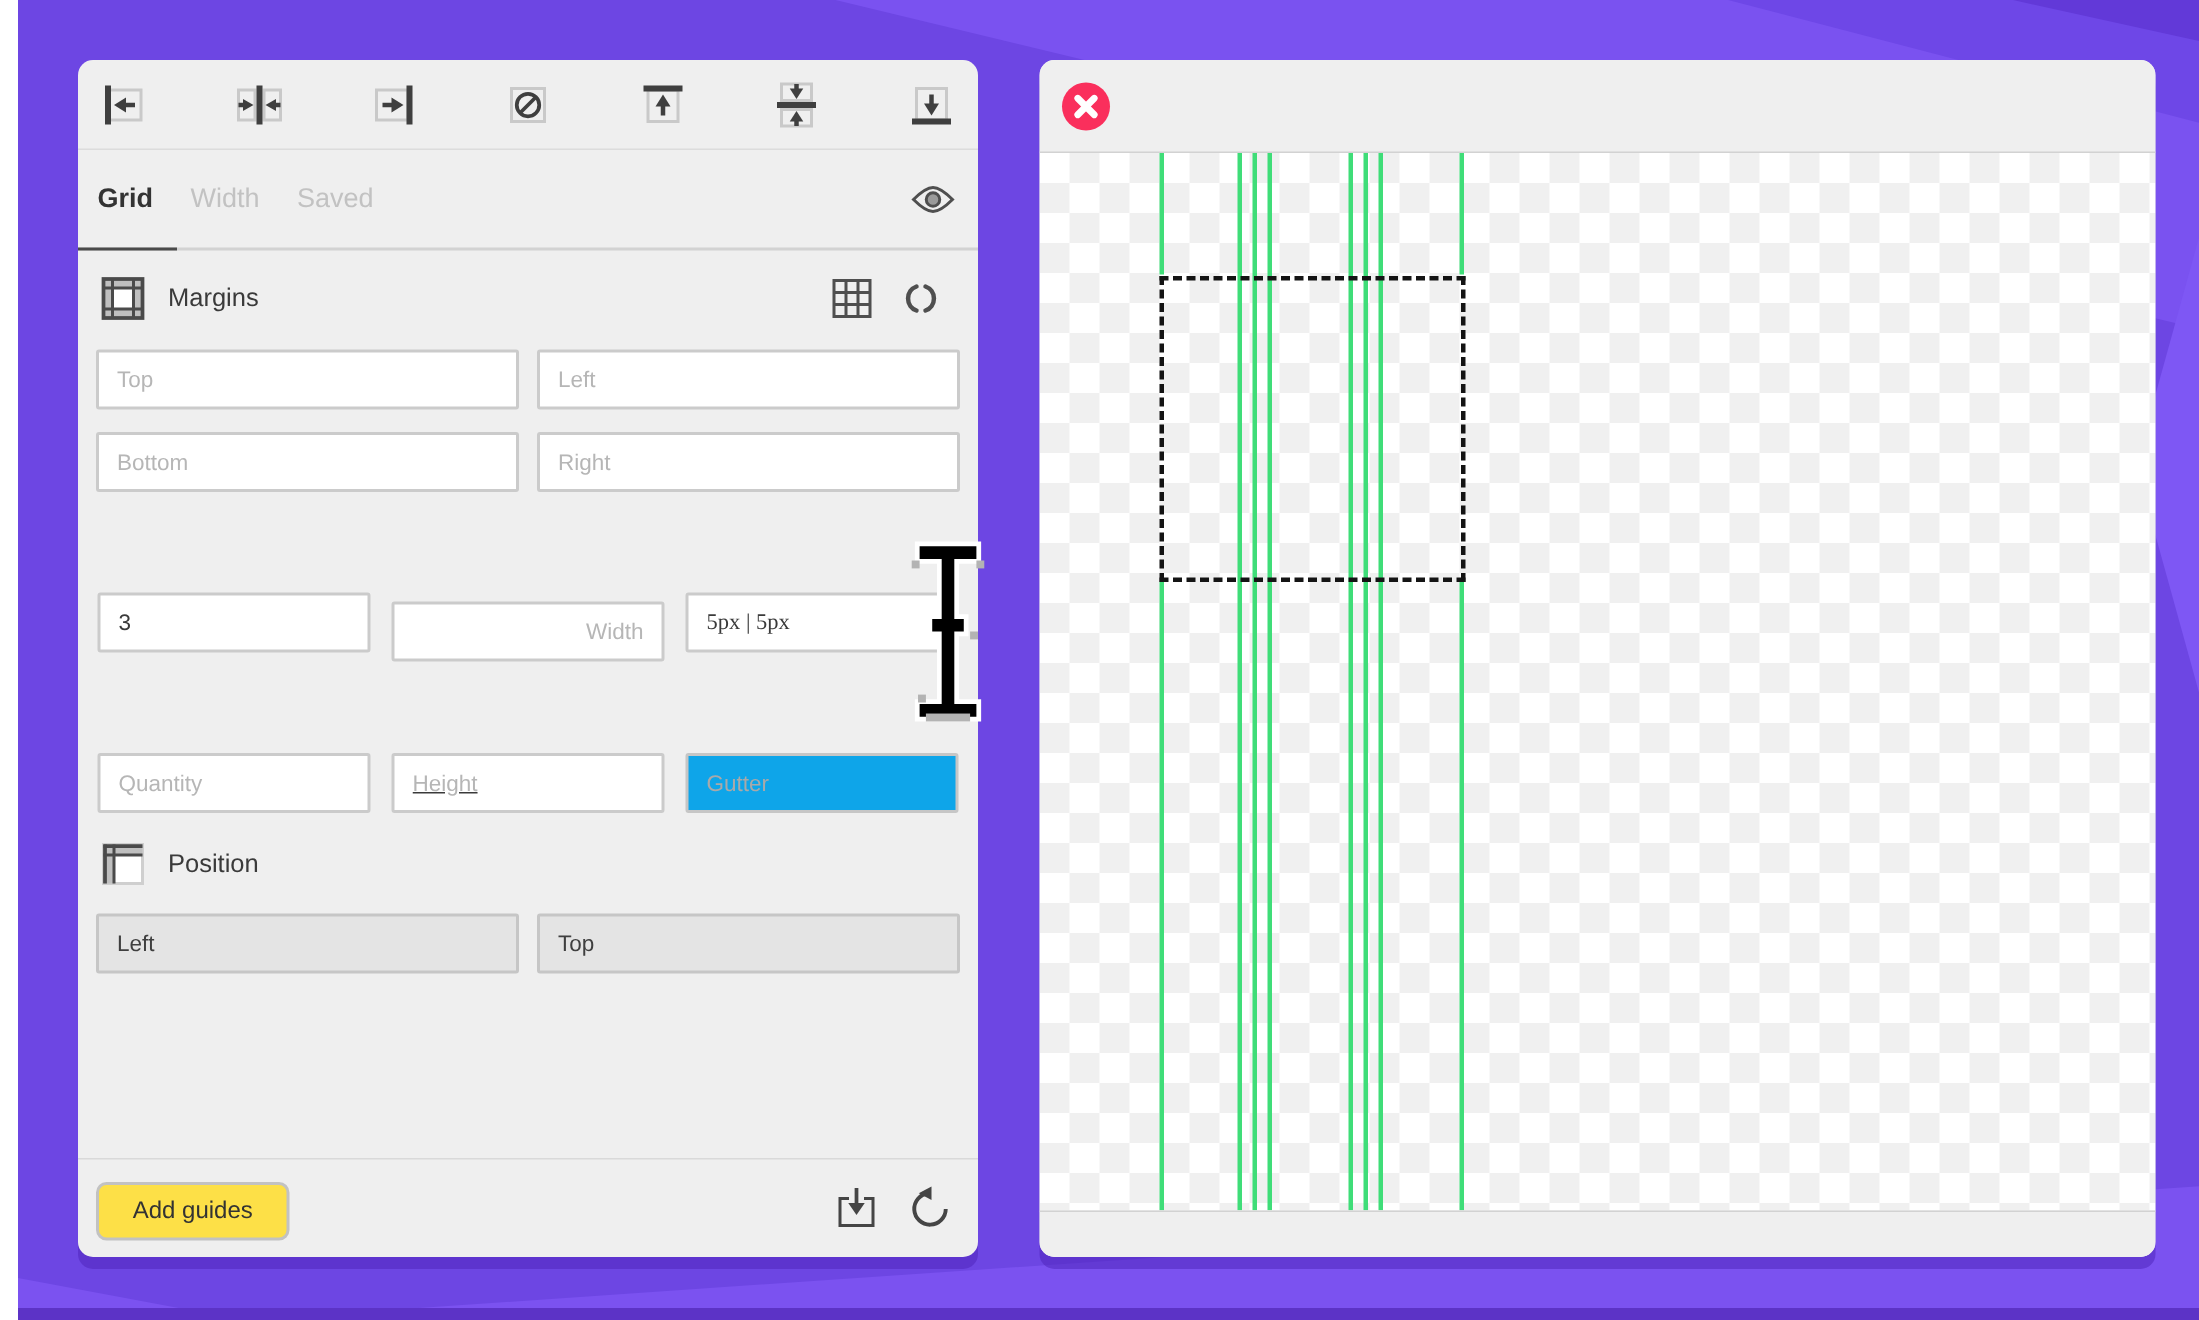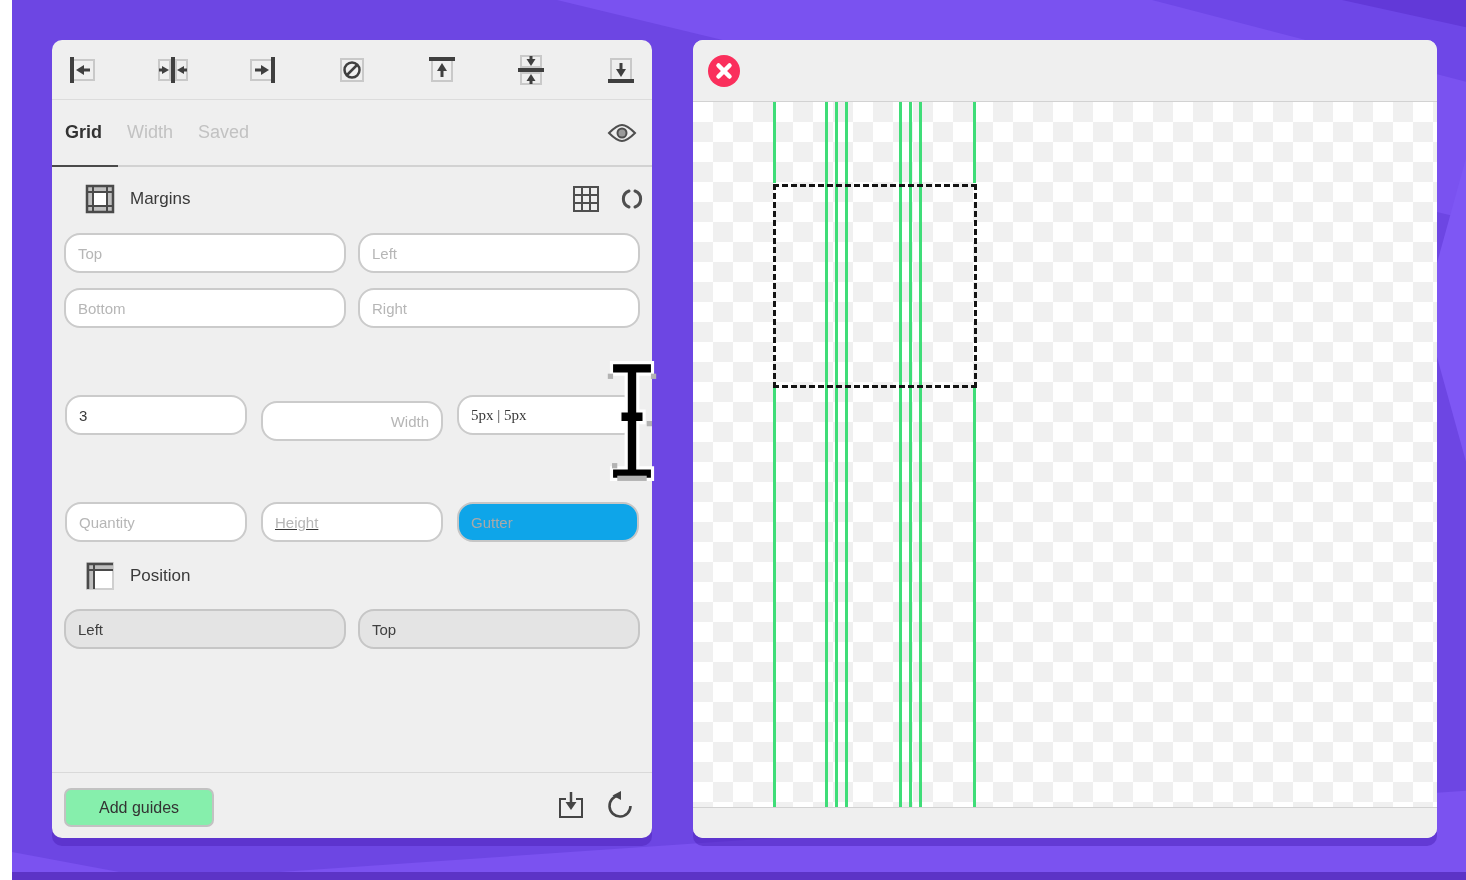--- a/index.html
+++ b/index.html
@@ -18,38 +18,38 @@
     padding:0 14px;box-sizing:border-box;border-bottom:1px solid #dcdcdc;}
   .tool-btn{width:34px;height:34px;cursor:pointer;}
   .tabs{position:absolute;left:0;top:60px;width:600px;height:67px;
     display:flex;align-items:center;gap:25px;padding:0 13px;box-sizing:border-box;
     border-bottom:2px solid #d2d2d2;}
   .tab{font-size:18px;color:#c2c2c2;cursor:pointer;}
   .tab.active{color:#333;font-weight:700;}
   .tab-underline{position:absolute;left:0;bottom:-2px;width:66px;height:2px;background:#4a4a4a;}
   .eye{position:absolute;right:15px;top:22px;cursor:pointer;}
 
-  .sec-h{position:absolute;left:18px;width:592px;height:34px;display:flex;
+  .sec-h{position:absolute;left:0;width:592px;height:34px;display:flex;
     align-items:center;gap:13px;padding:0 13px;box-sizing:border-box;}
   .sec-title{font-size:17px;font-weight:500;color:#3a3a3a;}
   .sec-actions{position:absolute;right:14px;top:2px;display:flex;gap:15px;align-items:center;}
 
-  .field{position:absolute;height:40px;border:2px solid #cbcbcb;border-radius:16px;
+  .field{position:absolute;height:40px;border:2px solid #cbcbcb;border-radius:2px;
     background:#fff;padding:0 12px;box-sizing:border-box;font-size:15px;color:#3a3a3a;
     font-family:"Liberation Sans","DejaVu Sans",sans-serif;outline:none;}
   .field::placeholder{color:#b6b6b6;opacity:1;}
   .field.dim{background:#0ea5e9;border-color:#c6c6c6;}
   .field.dim::placeholder{color:#a9a9a9;}
   .field.sel{background:#e4e4e4;border-color:#c6c6c6;color:#3f3f3f;}
   .w2{width:282px;} .w3{width:182px;}
 
   .panel-footer{position:absolute;left:0;top:732px;width:600px;height:66px;
     border-top:1px solid #d9d9d9;}
-  .add-btn{position:absolute;left:12px;top:15px;width:150px;height:39px;
-    background:#86efac;border:2px solid #c2c2c2;border-radius:7px;font-size:16px;
+  .add-btn{position:absolute;left:12px;top:15px;width:129px;height:39px;
+    background:#fde047;border:2px solid #c2c2c2;border-radius:7px;font-size:16px;
     color:#333;font-family:inherit;cursor:pointer;}
   .footer-icons{position:absolute;right:15px;top:17px;display:flex;gap:19px;align-items:center;}
 
   
   .canvas-window{left:681px;top:40px;width:744px;height:798px;overflow:hidden;}
   .cw-header{position:absolute;left:0;top:0;width:744px;height:62px;
     border-bottom:1px solid #d2d2d2;box-sizing:border-box;background:#efefef;}
   .close-btn{position:absolute;left:15px;top:15px;width:32px;height:32px;border-radius:50%;
     background:#fa2f5c;border:none;cursor:pointer;padding:0;}
   .canvas{position:absolute;left:0;top:62px;width:744px;height:705px;

